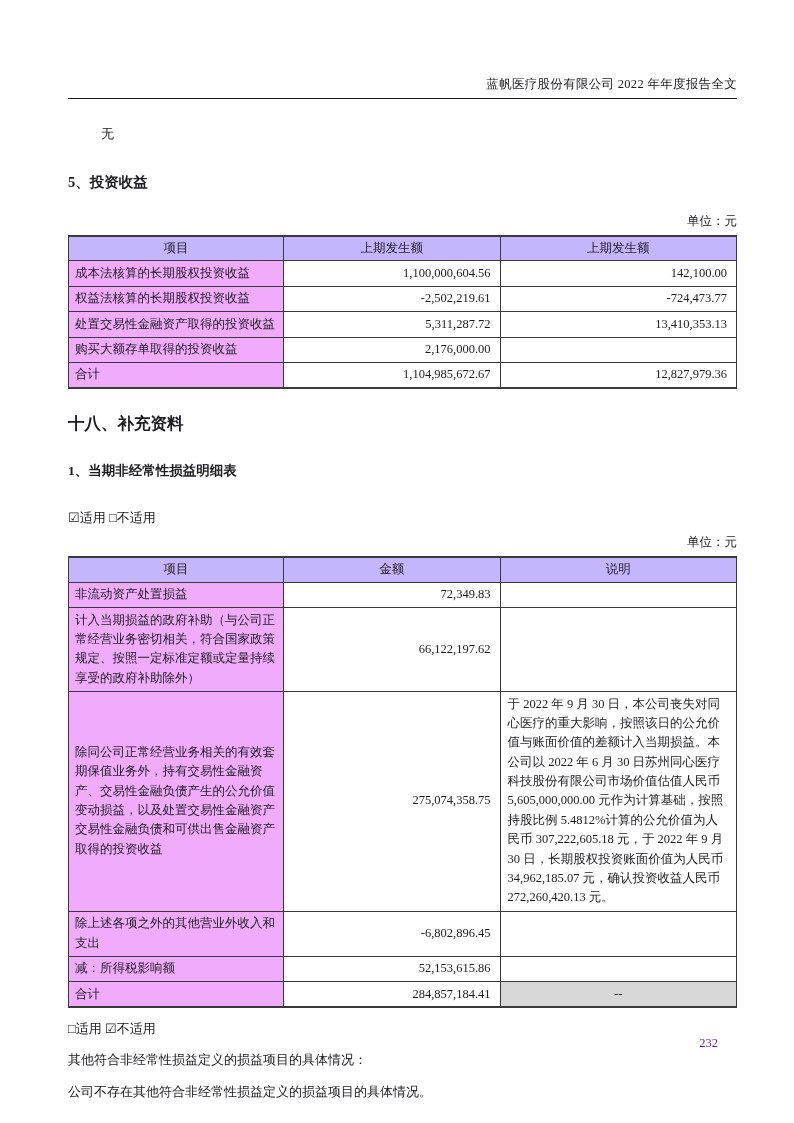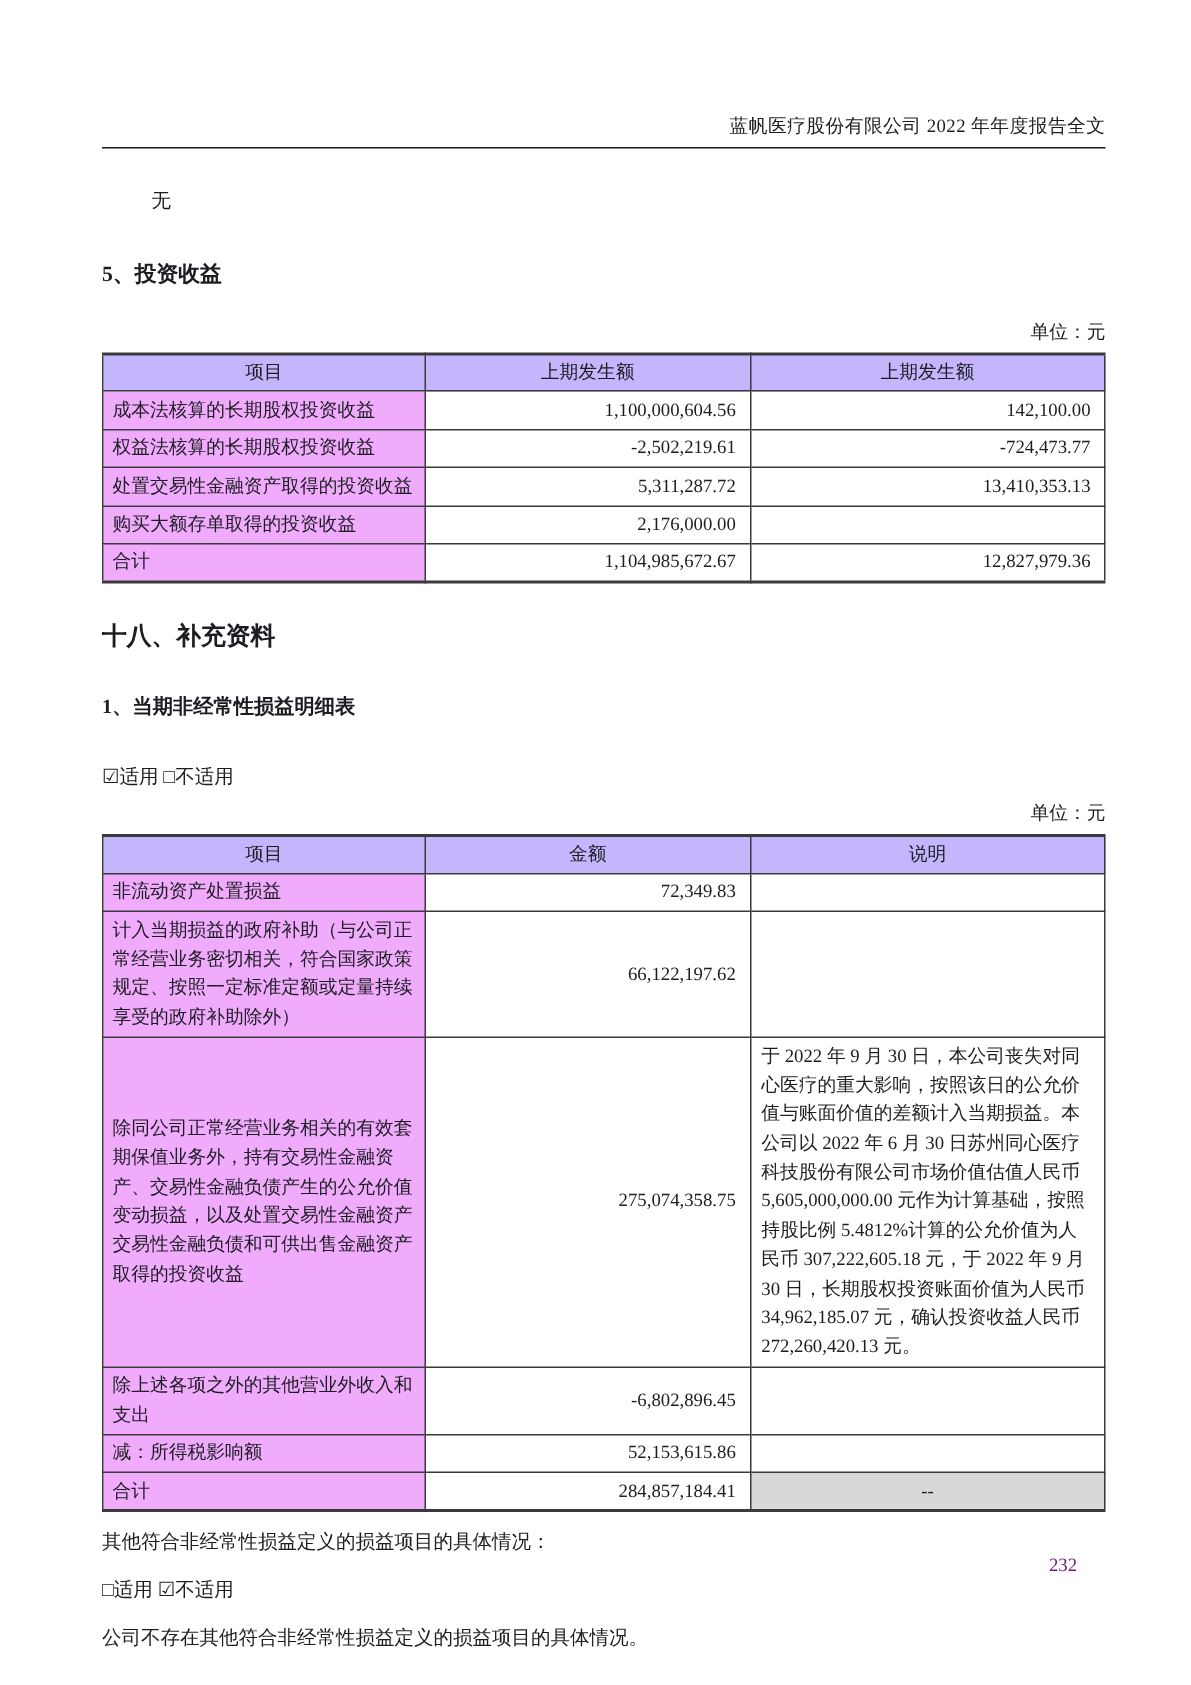--- a/index.html
+++ b/index.html
@@ -219,19 +219,19 @@
       <td class="note"></td>
     </tr>
     <tr class="h24">
       <td class="item">合计</td>
       <td class="num">284,857,184.41</td>
       <td class="note-total">--</td>
     </tr>
   </tbody>
     </table>
 
+  <div class="note-para np-2">□适用 ☑不适用</div>
   <div class="note-para np-1">其他符合非经常性损益定义的损益项目的具体情况：</div>
-  <div class="note-para np-2">□适用 ☑不适用</div>
   <div class="note-para np-3">公司不存在其他符合非经常性损益定义的损益项目的具体情况。</div>
 
   <div class="page-number">232</div>
 
 </div>
 
 </body></html>

